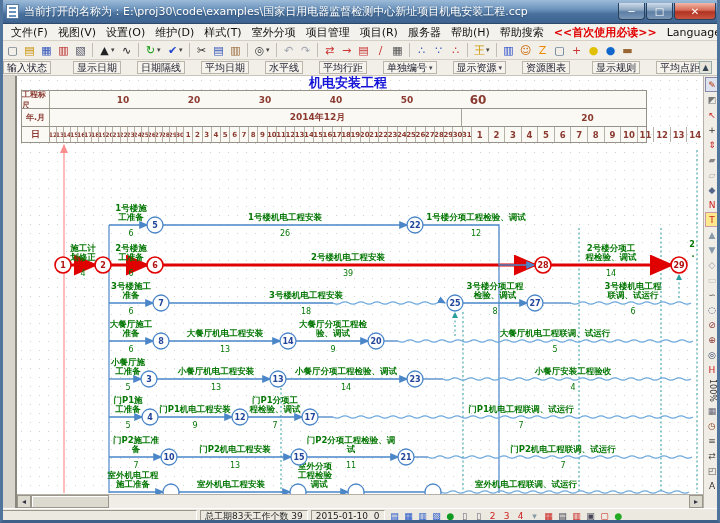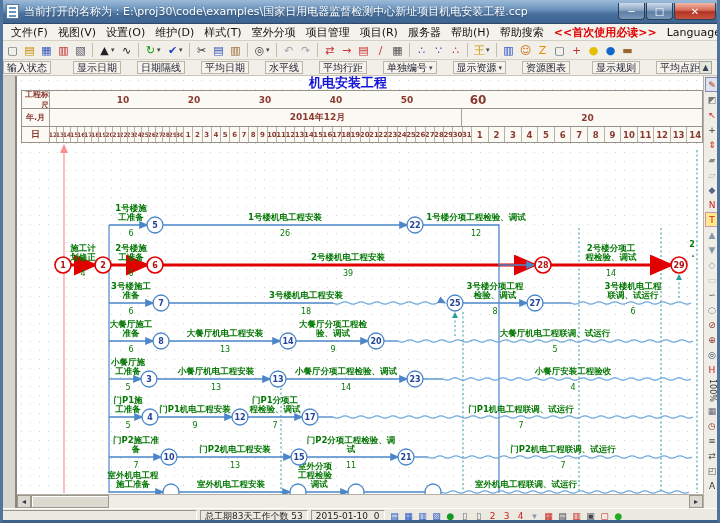--- a/index.html
+++ b/index.html
@@ -41,21 +41,21 @@
     background:#e7e4da;font-size:8px;display:flex;align-items:center;justify-content:center;color:#345;}
   
   #left-strip{position:absolute;left:-3px;top:76px;width:17px;height:432px;background:#d8d5cc;
     border-right:2px solid #8a877e;box-shadow:inset 1px 0 0 #fff;}
   #canvas{position:absolute;left:14px;top:76px;width:686px;height:432px;background:#fff;
     background-image:radial-gradient(#d4d2cc 0.8px,transparent 0.9px);background-size:9px 9px;overflow:hidden;}
   #net-title{position:absolute;left:251px;top:-2px;width:160px;text-align:center;
     color:#1414d8;font-weight:bold;font-size:13px;}
   #net-title span{border-bottom:3px double #067a06;padding:0 2px;}
   #header-table{position:absolute;left:0;top:14px;width:686px;height:54px;}
-  .hrow{position:absolute;left:4px;width:682px;border:1px solid #97938a;border-bottom:none;background:#faf9f4;text-align:right;}
+  .hrow{position:absolute;left:4px;width:626px;border:1px solid #97938a;border-bottom:none;background:#faf9f4;}
   .hcell{position:absolute;top:0;height:100%;border-right:1px solid #a7a399;color:#8b3a30;
     font-weight:bold;display:flex;align-items:center;justify-content:center;overflow:hidden;}
   #net-svg{position:absolute;left:0;top:0;width:686px;height:418px;}
   
   #hscroll{position:absolute;left:0;top:418px;width:686px;height:14px;background:#efede6;
     border-top:1px solid #b5b1a6;display:flex;}
   .sarrow{width:14px;height:13px;background:#dcd9cf;border:1px solid #9a968c;color:#334;
     font-size:8px;display:flex;align-items:center;justify-content:center;}
   #hthumb{width:78px;height:13px;background:#dcd9cf;border:1px solid #9a968c;box-shadow:inset 1px 1px 0 #fff;}
   #htrack{flex:1;}
@@ -480,21 +480,21 @@
       <div class="rtool" style="color: rgb(102, 102, 119);">▦</div>
       <div class="rtool" style="color: rgb(136, 68, 34);">◷</div>
       <div class="rtool" style="color: rgb(85, 85, 85);">≡</div>
       <div class="rtool" style="color: rgb(85, 85, 85);">⇄</div>
       <div class="rtool" style="color: rgb(85, 85, 85);">◰</div>
       <div class="rtool" style="color: rgb(51, 51, 51);">A</div>
     </div>
 
   <div id="statusbar">
     <div class="spanel" id="sp-empty"></div>
-    <div class="spanel">总工期83天工作个数 53</div>
+    <div class="spanel">总工期83天工作个数 39</div>
     <div class="spanel">
       <span>2015-01-10</span>&nbsp;&nbsp;
       <span>0</span>
     </div>
     <div id="status-icons" style="display:flex;">
         <div class="sicon" style="color: rgb(34, 85, 204);">▤</div>
         <div class="sicon" style="color: rgb(34, 85, 204);">▦</div>
         <div class="sicon" style="color: rgb(34, 85, 204);">▥</div>
         <div class="sicon" style="color: rgb(34, 85, 204);">▧</div>
         <div class="sicon" style="color: rgb(17, 153, 34);">●</div>

